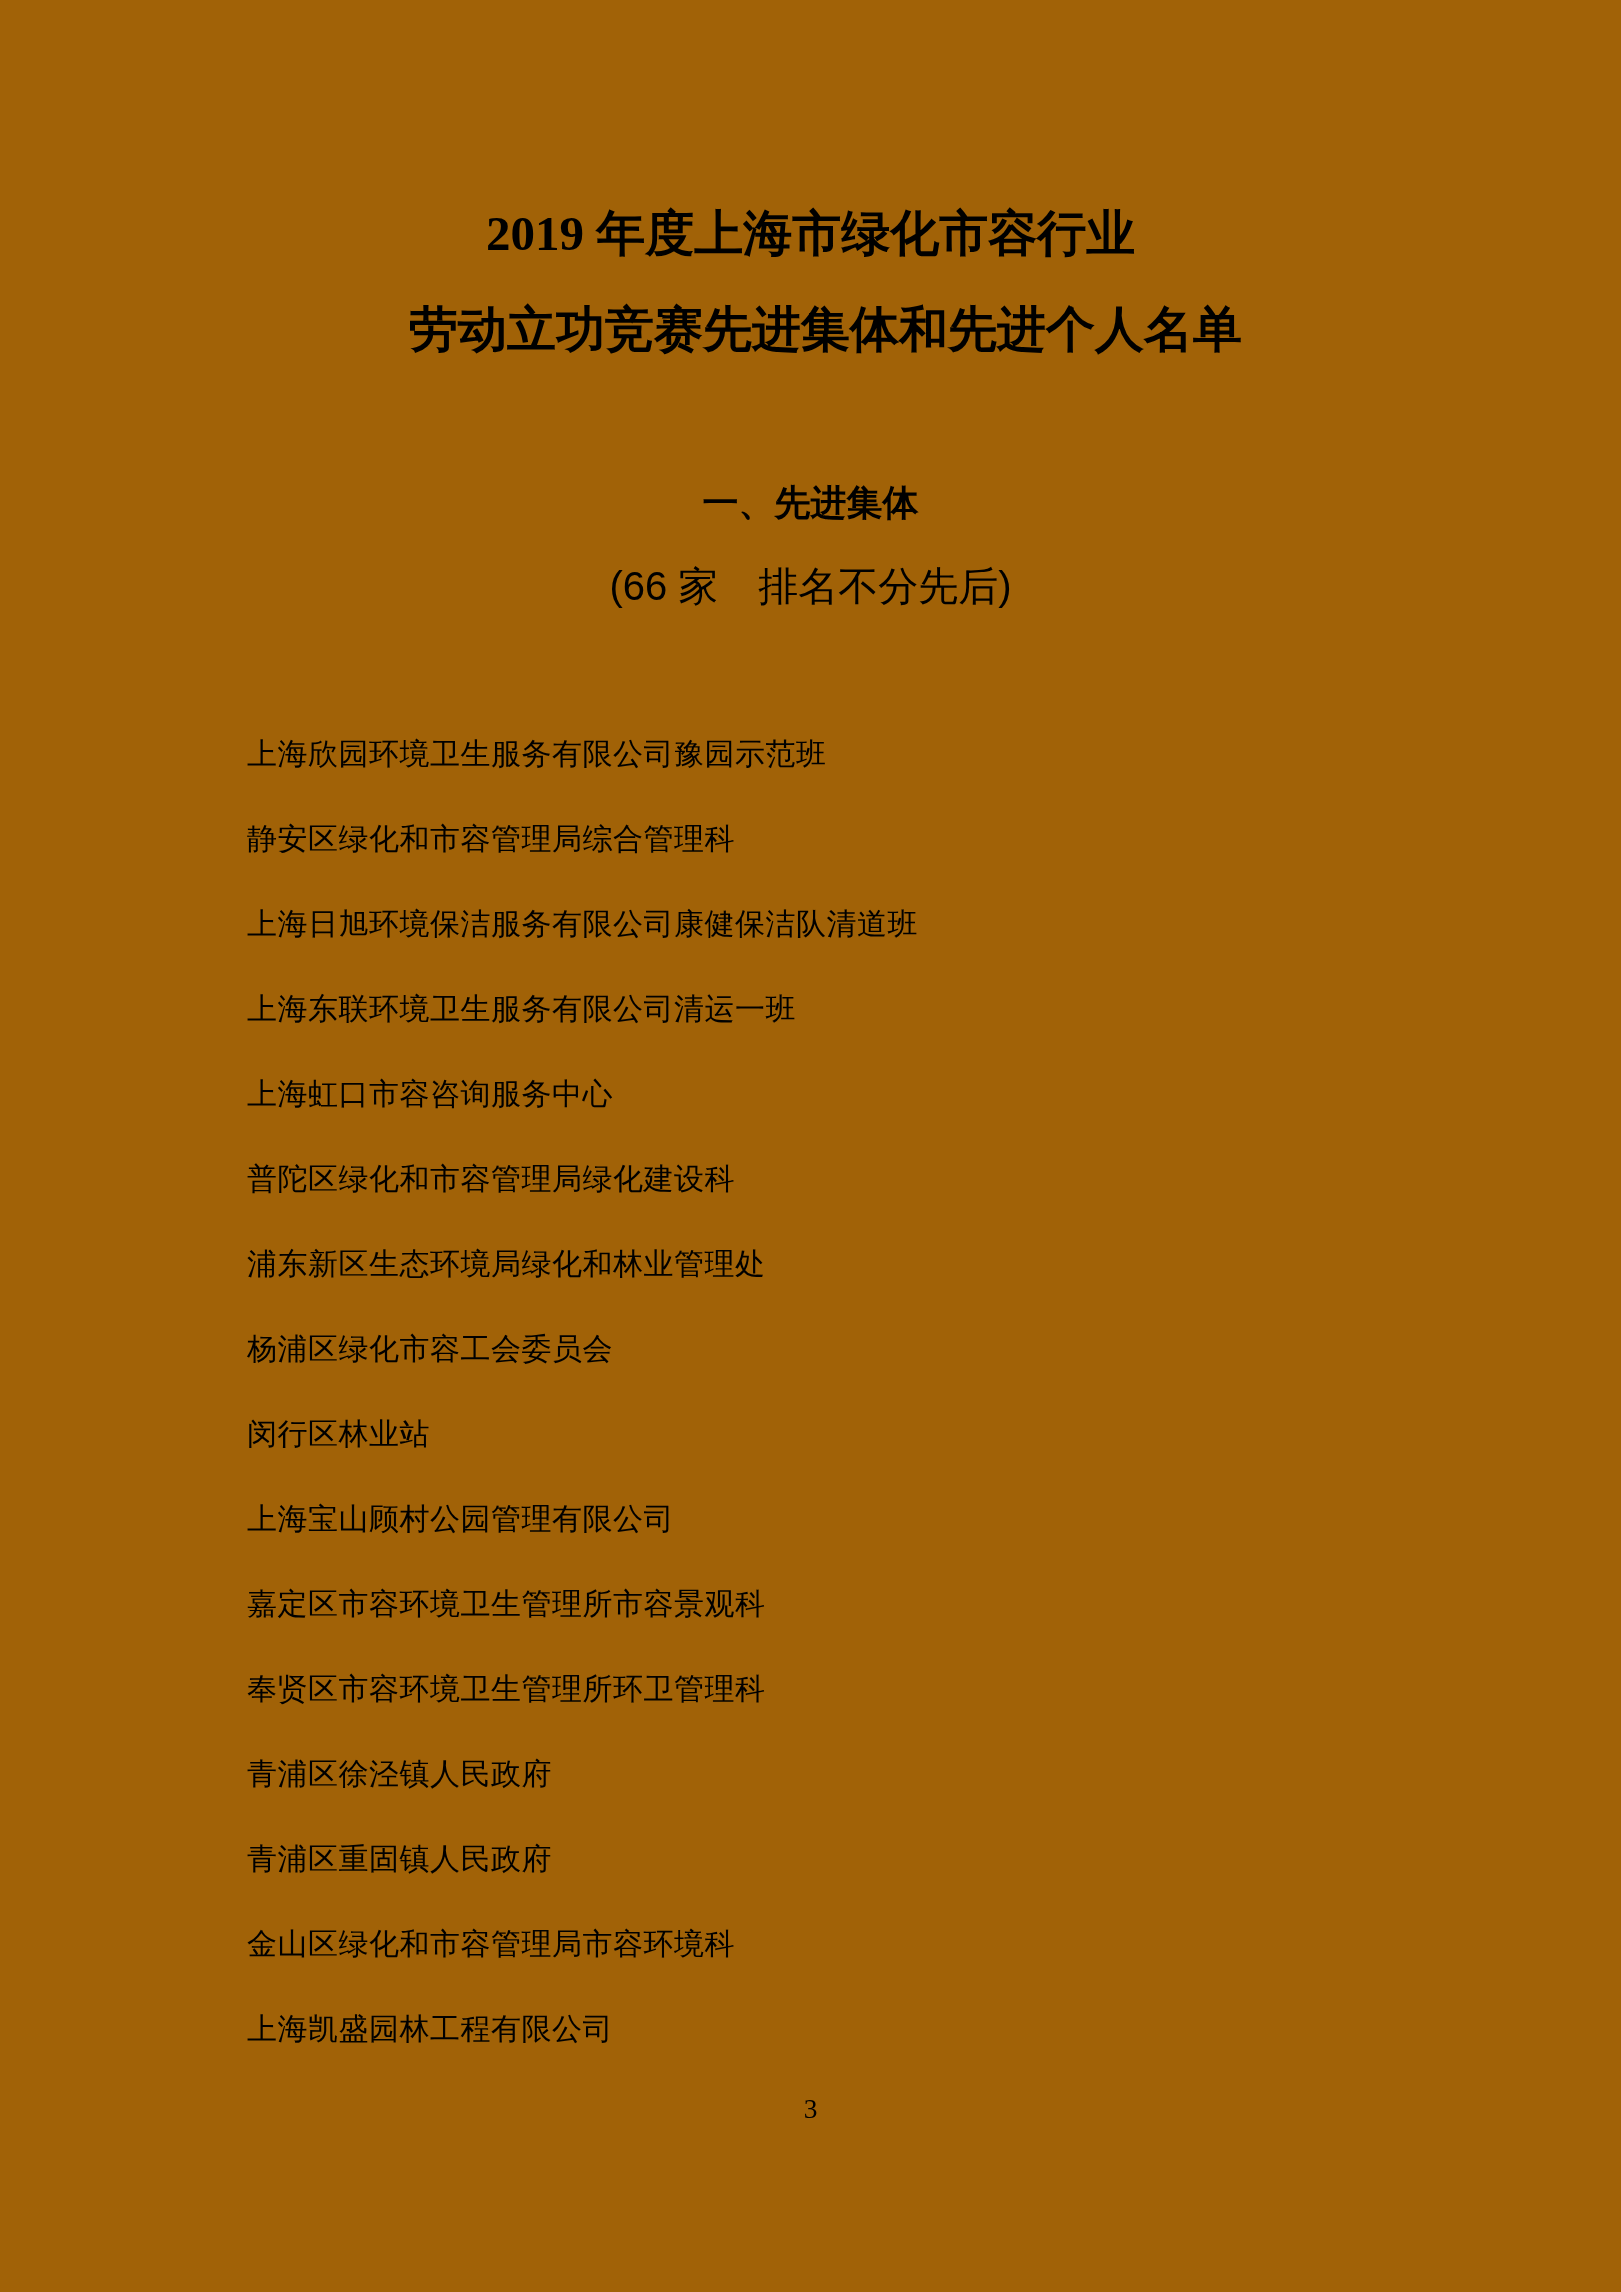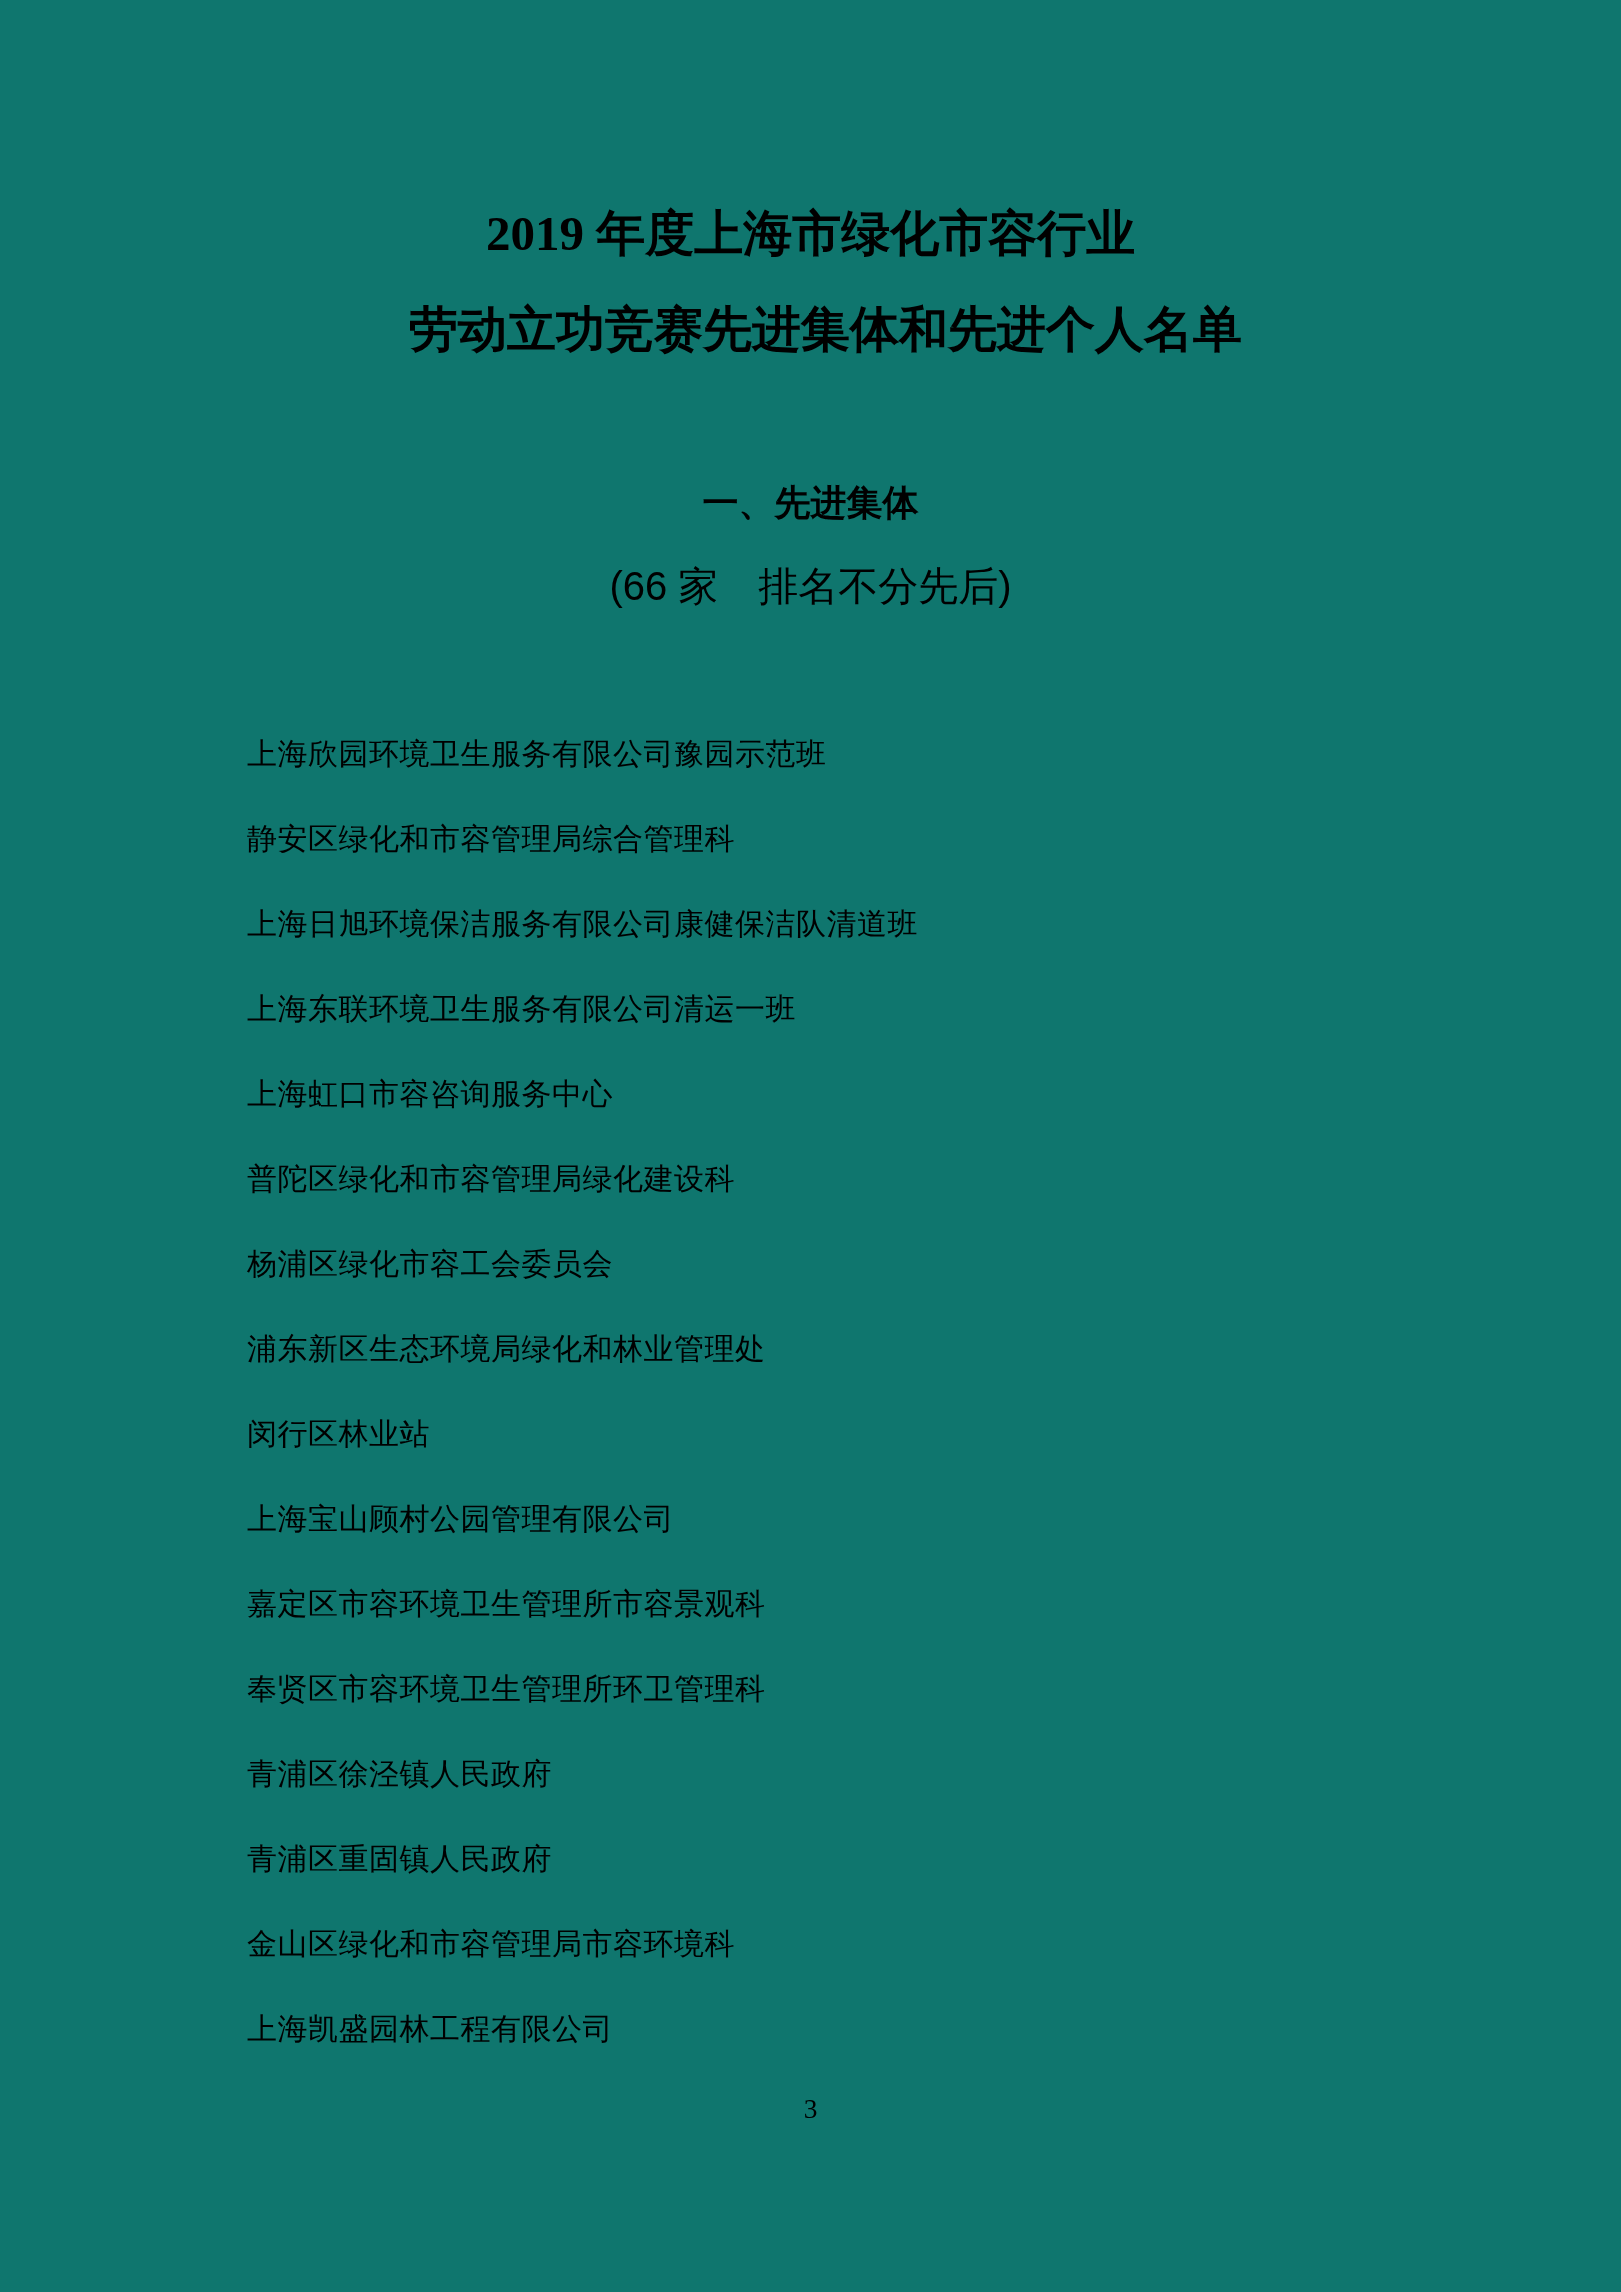--- a/index.html
+++ b/index.html
@@ -4,21 +4,21 @@
 <style>
   html, body {
     margin: 0;
     padding: 0;
     background: #ffffff;
   }
   .page {
     position: relative;
     width: 1621px;
     height: 2293px;
-    background: #0f766e;
+    background: #a16207;
     color: #000000;
     overflow: hidden;
     font-family: "Liberation Serif", serif;
   }
   .doc-title {
     position: absolute;
     left: 0;
     width: 100%;
     text-align: center;
     font-family: "Liberation Serif", "DejaVu Serif", serif;
@@ -91,22 +91,22 @@
 
   <div class="section-subheading">(66 家　排名不分先后)</div>
 
   <div class="org-list">
     <div class="org-item">上海欣园环境卫生服务有限公司豫园示范班</div>
     <div class="org-item">静安区绿化和市容管理局综合管理科</div>
     <div class="org-item">上海日旭环境保洁服务有限公司康健保洁队清道班</div>
     <div class="org-item">上海东联环境卫生服务有限公司清运一班</div>
     <div class="org-item">上海虹口市容咨询服务中心</div>
     <div class="org-item">普陀区绿化和市容管理局绿化建设科</div>
+    <div class="org-item">浦东新区生态环境局绿化和林业管理处</div>
     <div class="org-item">杨浦区绿化市容工会委员会</div>
-    <div class="org-item">浦东新区生态环境局绿化和林业管理处</div>
     <div class="org-item">闵行区林业站</div>
     <div class="org-item">上海宝山顾村公园管理有限公司</div>
     <div class="org-item">嘉定区市容环境卫生管理所市容景观科</div>
     <div class="org-item">奉贤区市容环境卫生管理所环卫管理科</div>
     <div class="org-item">青浦区徐泾镇人民政府</div>
     <div class="org-item">青浦区重固镇人民政府</div>
     <div class="org-item">金山区绿化和市容管理局市容环境科</div>
     <div class="org-item">上海凯盛园林工程有限公司</div>
   </div>
 

